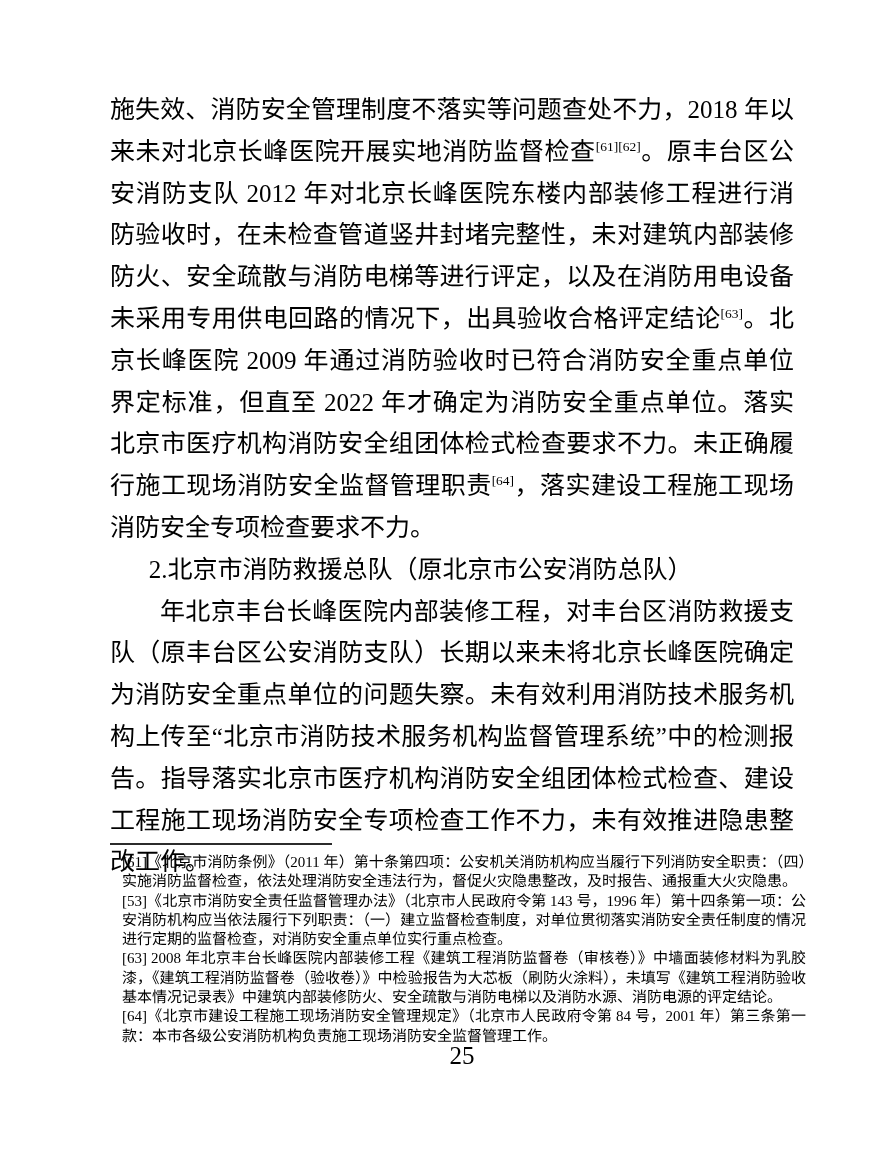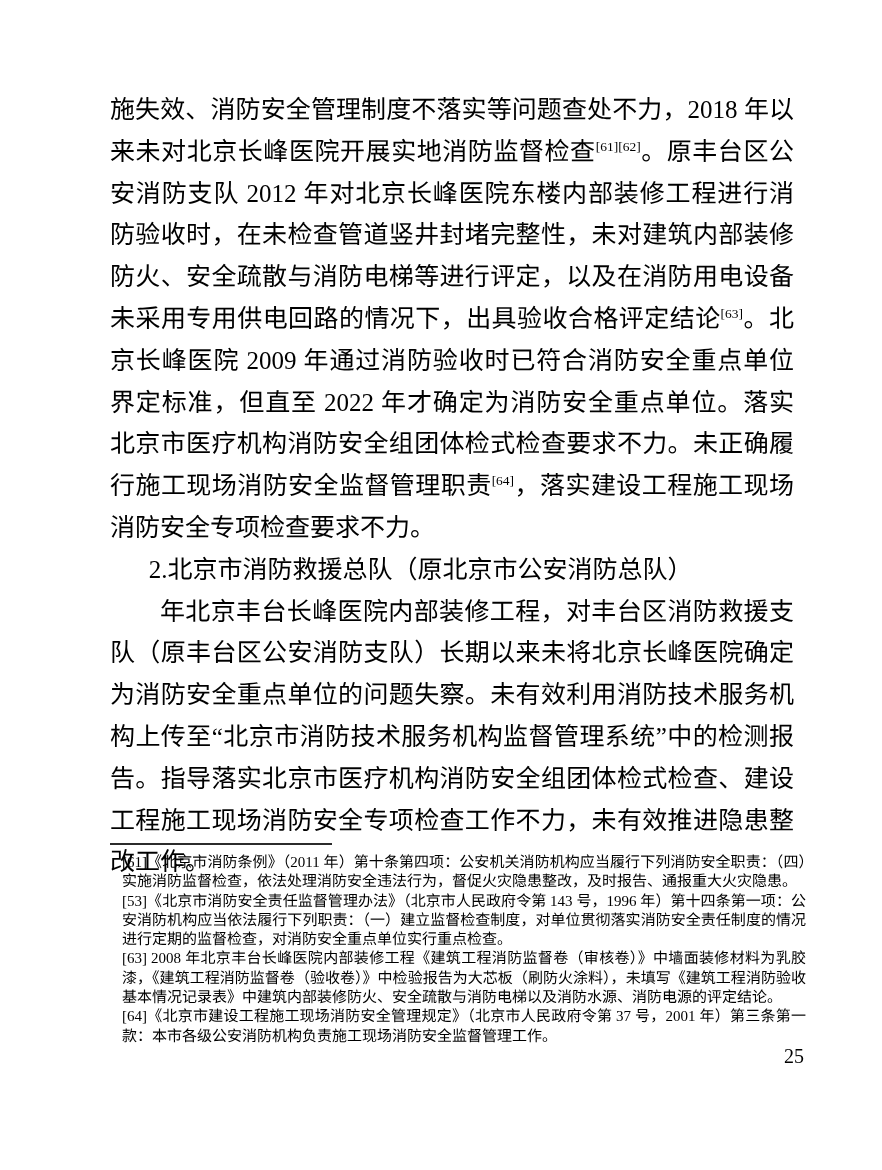--- a/index.html
+++ b/index.html
@@ -66,40 +66,40 @@
     text-justify: inter-ideograph;
   }
   .footnote {
     margin: 0;
   }
   .page-number {
     position: absolute;
     left: 120px;
     top: 1044px;
     width: 684px;
-    text-align: right;
-    font-size: 20px;
+    text-align: center;
+    font-size: 25px;
     line-height: 24px;
   }
 </style>
 </head>
 <body>
 
 <div class="page">
 
   <div class="content">
     <p class="para-first">施失效、消防安全管理制度不落实等问题查处不力，2018 年以来未对北京长峰医院开展实地消防监督检查<sup class="fn-ref">[61][62]</sup>。原丰台区公安消防支队 2012 年对北京长峰医院东楼内部装修工程进行消防验收时，在未检查管道竖井封堵完整性，未对建筑内部装修防火、安全疏散与消防电梯等进行评定，以及在消防用电设备未采用专用供电回路的情况下，出具验收合格评定结论<sup class="fn-ref">[63]</sup>。北京长峰医院 2009 年通过消防验收时已符合消防安全重点单位界定标准，但直至 2022 年才确定为消防安全重点单位。落实北京市医疗机构消防安全组团体检式检查要求不力。未正确履行施工现场消防安全监督管理职责<sup class="fn-ref">[64]</sup>，落实建设工程施工现场消防安全专项检查要求不力。</p>
     <p class="section-heading">2.北京市消防救援总队（原北京市公安消防总队）</p>
     <p class="para-indent">年北京丰台长峰医院内部装修工程，对丰台区消防救援支队（原丰台区公安消防支队）长期以来未将北京长峰医院确定为消防安全重点单位的问题失察。未有效利用消防技术服务机构上传至“北京市消防技术服务机构监督管理系统”中的检测报告。指导落实北京市医疗机构消防安全组团体检式检查、建设工程施工现场消防安全专项检查工作不力，未有效推进隐患整改工作。</p>
   </div>
 
   <div class="footnote-separator"></div>
 
   <div class="footnotes">
       <div class="footnote"><span>[61]</span><span>《北京市消防条例》（2011 年）第十条第四项：公安机关消防机构应当履行下列消防安全职责：（四）实施消防监督检查，依法处理消防安全违法行为，督促火灾隐患整改，及时报告、通报重大火灾隐患。</span></div>
       <div class="footnote"><span>[53]</span><span>《北京市消防安全责任监督管理办法》（北京市人民政府令第 143 号，1996 年）第十四条第一项：公安消防机构应当依法履行下列职责：（一）建立监督检查制度，对单位贯彻落实消防安全责任制度的情况进行定期的监督检查，对消防安全重点单位实行重点检查。</span></div>
       <div class="footnote"><span>[63]</span><span> 2008 年北京丰台长峰医院内部装修工程《建筑工程消防监督卷（审核卷）》中墙面装修材料为乳胶漆，《建筑工程消防监督卷（验收卷）》中检验报告为大芯板（刷防火涂料），未填写《建筑工程消防验收基本情况记录表》中建筑内部装修防火、安全疏散与消防电梯以及消防水源、消防电源的评定结论。</span></div>
-      <div class="footnote"><span>[64]</span><span>《北京市建设工程施工现场消防安全管理规定》（北京市人民政府令第 37 号，2001 年）第三条第一款：本市各级公安消防机构负责施工现场消防安全监督管理工作。</span></div>
+      <div class="footnote"><span>[64]</span><span>《北京市建设工程施工现场消防安全管理规定》（北京市人民政府令第 84 号，2001 年）第三条第一款：本市各级公安消防机构负责施工现场消防安全监督管理工作。</span></div>
     </div>
 
   <div class="page-number">25</div>
 
 </div>
 
 </body></html>

